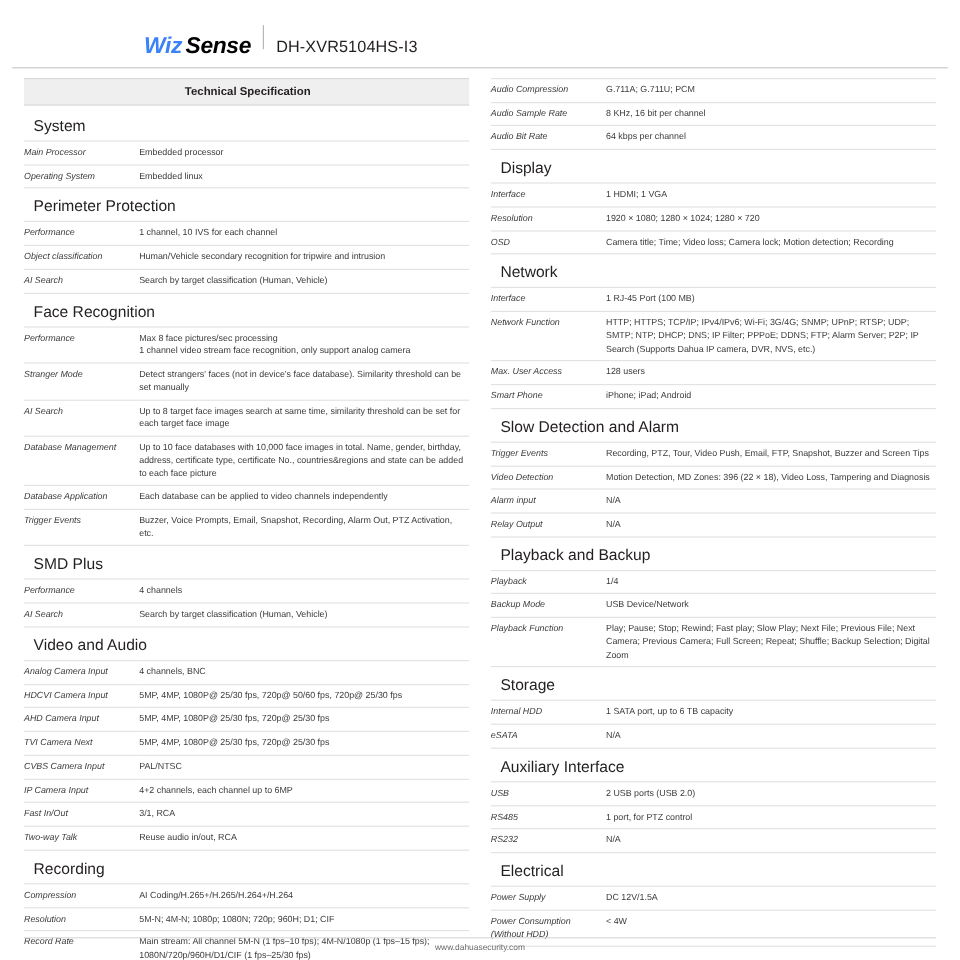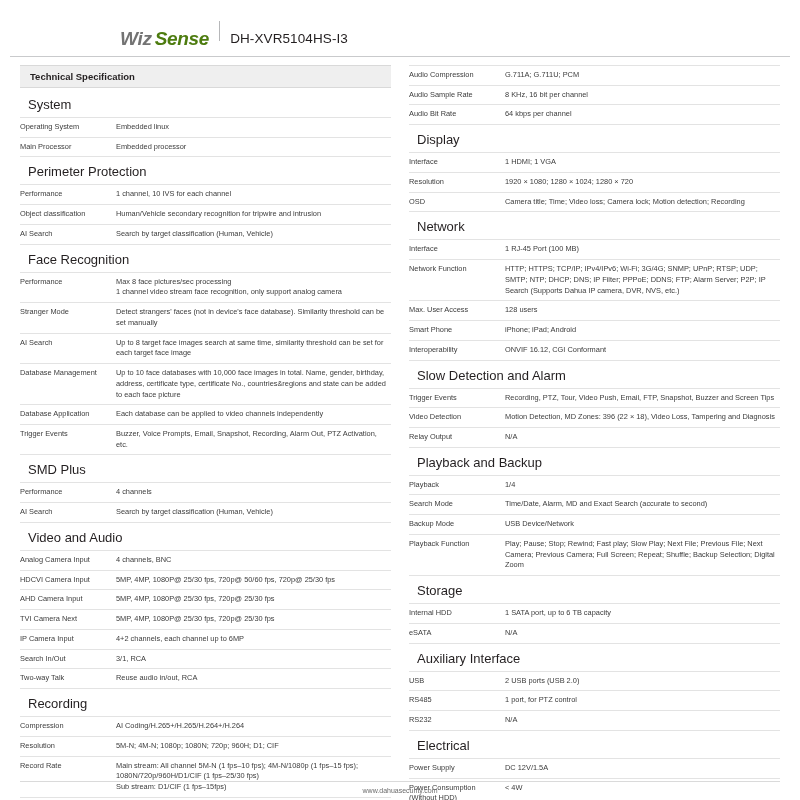--- a/index.html
+++ b/index.html
@@ -25,22 +25,22 @@
     margin: 0 10px 0 10px;
   }
   .brand {
     display: flex;
     align-items: baseline;
     font-style: italic;
     font-weight: bold;
     font-size: 19px;
     letter-spacing: -0.3px;
   }
-  .brand .wiz { color: #737373; }
-  .brand .sense { color: #4d7c0f; margin-left: 3px; margin-top: 20px; }
+  .brand .wiz { color: #3b82f6; }
+  .brand .sense { color: #000000; margin-left: 3px; margin-top: 20px; }
   .divider-v {
     width: 1px;
     height: 20px;
     background: #b6b7b9;
     margin: 0 10px;
     position: relative;
     top: 2px;
   }
   .model {
     font-size: 13.5px;
@@ -59,20 +59,21 @@
 
   .spec-title {
     background: #efefef;
     border-top: 1px solid #d9d9d9;
     border-bottom: 1px solid #d9d9d9;
     font-size: 9.5px;
     font-weight: bold;
     color: #231f20;
     padding: 5px 8px 5px 10px;
     margin-bottom: 2px;
+    text-align: center;
   }
 
   .group-title {
     font-size: 13px;
     color: #231f20;
     padding: 7px 0 5px 8px;
     font-weight: normal;
   }
 
   table.spec {
@@ -86,20 +87,21 @@
     color: #3b3b3b;
     padding: 4px 4px 4px 0;
     vertical-align: top;
     border-bottom: 1px solid #e3e3e3;
   }
   table.spec tr:first-child td { border-top: 1px solid #e3e3e3; }
   td.k {
     width: 96px;
     padding-left: 18px;
     color: #3b3b3b;
+    font-style: italic;
   }
   td.v {
     padding-left: 8px;
     padding-right: 6px;
     color: #3b3b3b;
   }
 
   
   .footer {
     position: absolute;
@@ -128,27 +130,27 @@
   </div>
 
   <div class="columns">
     <div class="col">
       <div class="spec-title">Technical Specification</div>
       <div id="left-body">
           <div class="group-title">System</div>
           <table class="spec">
             <tbody>
               <tr>
+                <td class="k">Main Processor</td>
+                <td class="v">Embedded  processor</td>
+              </tr>
+              <tr>
                 <td class="k">Operating System</td>
                 <td class="v">Embedded linux</td>
               </tr>
-              <tr>
-                <td class="k">Main Processor</td>
-                <td class="v">Embedded  processor</td>
-              </tr>
             </tbody>
           </table>
           <div class="group-title">Perimeter Protection</div>
           <table class="spec">
             <tbody>
               <tr>
                 <td class="k">Performance</td>
                 <td class="v">1 channel, 10 IVS for each channel</td>
               </tr>
               <tr>
@@ -216,25 +218,29 @@
               </tr>
               <tr>
                 <td class="k">AHD Camera Input</td>
                 <td class="v">5MP, 4MP, 1080P@ 25/30 fps, 720p@ 25/30 fps</td>
               </tr>
               <tr>
                 <td class="k">TVI Camera Next</td>
                 <td class="v">5MP, 4MP, 1080P@ 25/30 fps, 720p@ 25/30 fps</td>
               </tr>
               <tr>
+                <td class="k">CVBS Camera Input</td>
+                <td class="v">PAL/NTSC</td>
+              </tr>
+              <tr>
                 <td class="k">IP Camera Input</td>
                 <td class="v">4+2 channels, each channel up to 6MP</td>
               </tr>
               <tr>
-                <td class="k">Search In/Out</td>
+                <td class="k">Fast In/Out</td>
                 <td class="v">3/1, RCA</td>
               </tr>
               <tr>
                 <td class="k">Two-way Talk</td>
                 <td class="v">Reuse audio in/out, RCA</td>
               </tr>
             </tbody>
           </table>
           <div class="group-title">Recording</div>
           <table class="spec">
@@ -310,53 +316,49 @@
                 <td class="v">HTTP; HTTPS; TCP/IP; IPv4/IPv6; Wi-Fi; 3G/4G; SNMP; UPnP; RTSP; UDP; SMTP; NTP; DHCP; DNS; IP Filter; PPPoE; DDNS; FTP; Alarm Server; P2P; IP Search (Supports Dahua IP camera, DVR, NVS, etc.)</td>
               </tr>
               <tr>
                 <td class="k">Max. User Access</td>
                 <td class="v">128 users</td>
               </tr>
               <tr>
                 <td class="k">Smart Phone</td>
                 <td class="v">iPhone; iPad; Android</td>
               </tr>
-              <tr>
-                <td class="k">Interoperability</td>
-                <td class="v">ONVIF 16.12, CGI Conformant</td>
-              </tr>
             </tbody>
           </table>
           <div class="group-title">Slow Detection and Alarm</div>
           <table class="spec">
             <tbody>
               <tr>
                 <td class="k">Trigger Events</td>
                 <td class="v">Recording, PTZ, Tour, Video Push, Email, FTP, Snapshot, Buzzer and Screen Tips</td>
               </tr>
               <tr>
                 <td class="k">Video Detection</td>
                 <td class="v">Motion Detection, MD Zones: 396 (22 × 18), Video Loss, Tampering and Diagnosis</td>
               </tr>
               <tr>
+                <td class="k">Alarm input</td>
+                <td class="v">N/A</td>
+              </tr>
+              <tr>
                 <td class="k">Relay Output</td>
                 <td class="v">N/A</td>
               </tr>
             </tbody>
           </table>
           <div class="group-title">Playback and Backup</div>
           <table class="spec">
             <tbody>
               <tr>
                 <td class="k">Playback</td>
                 <td class="v">1/4</td>
-              </tr>
-              <tr>
-                <td class="k">Search Mode</td>
-                <td class="v">Time/Date, Alarm, MD and Exact Search (accurate to second)</td>
               </tr>
               <tr>
                 <td class="k">Backup Mode</td>
                 <td class="v">USB Device/Network</td>
               </tr>
               <tr>
                 <td class="k">Playback Function</td>
                 <td class="v">Play; Pause; Stop; Rewind; Fast play; Slow Play; Next File; Previous File; Next Camera; Previous Camera; Full Screen; Repeat; Shuffle; Backup Selection; Digital Zoom</td>
               </tr>
             </tbody>

